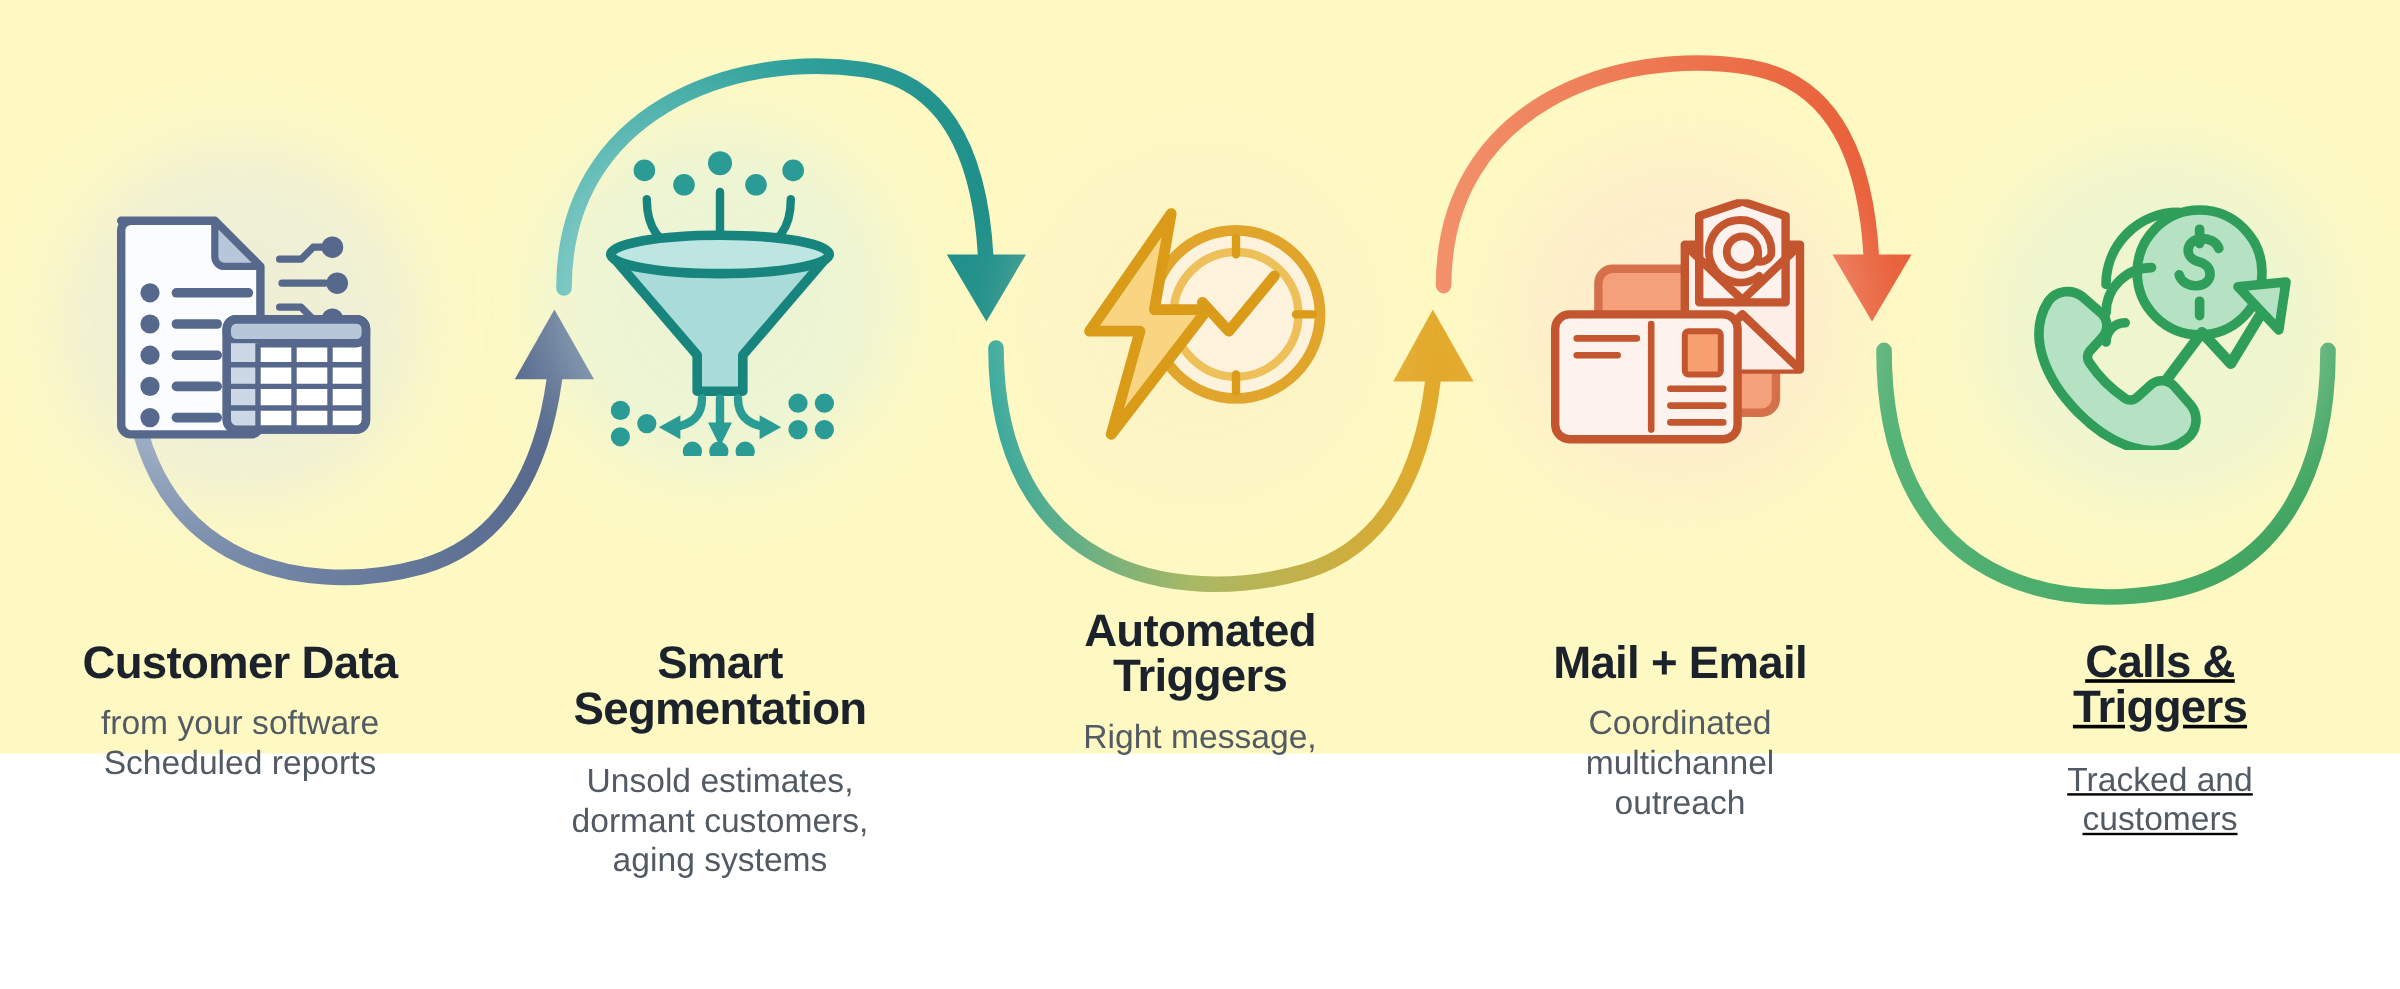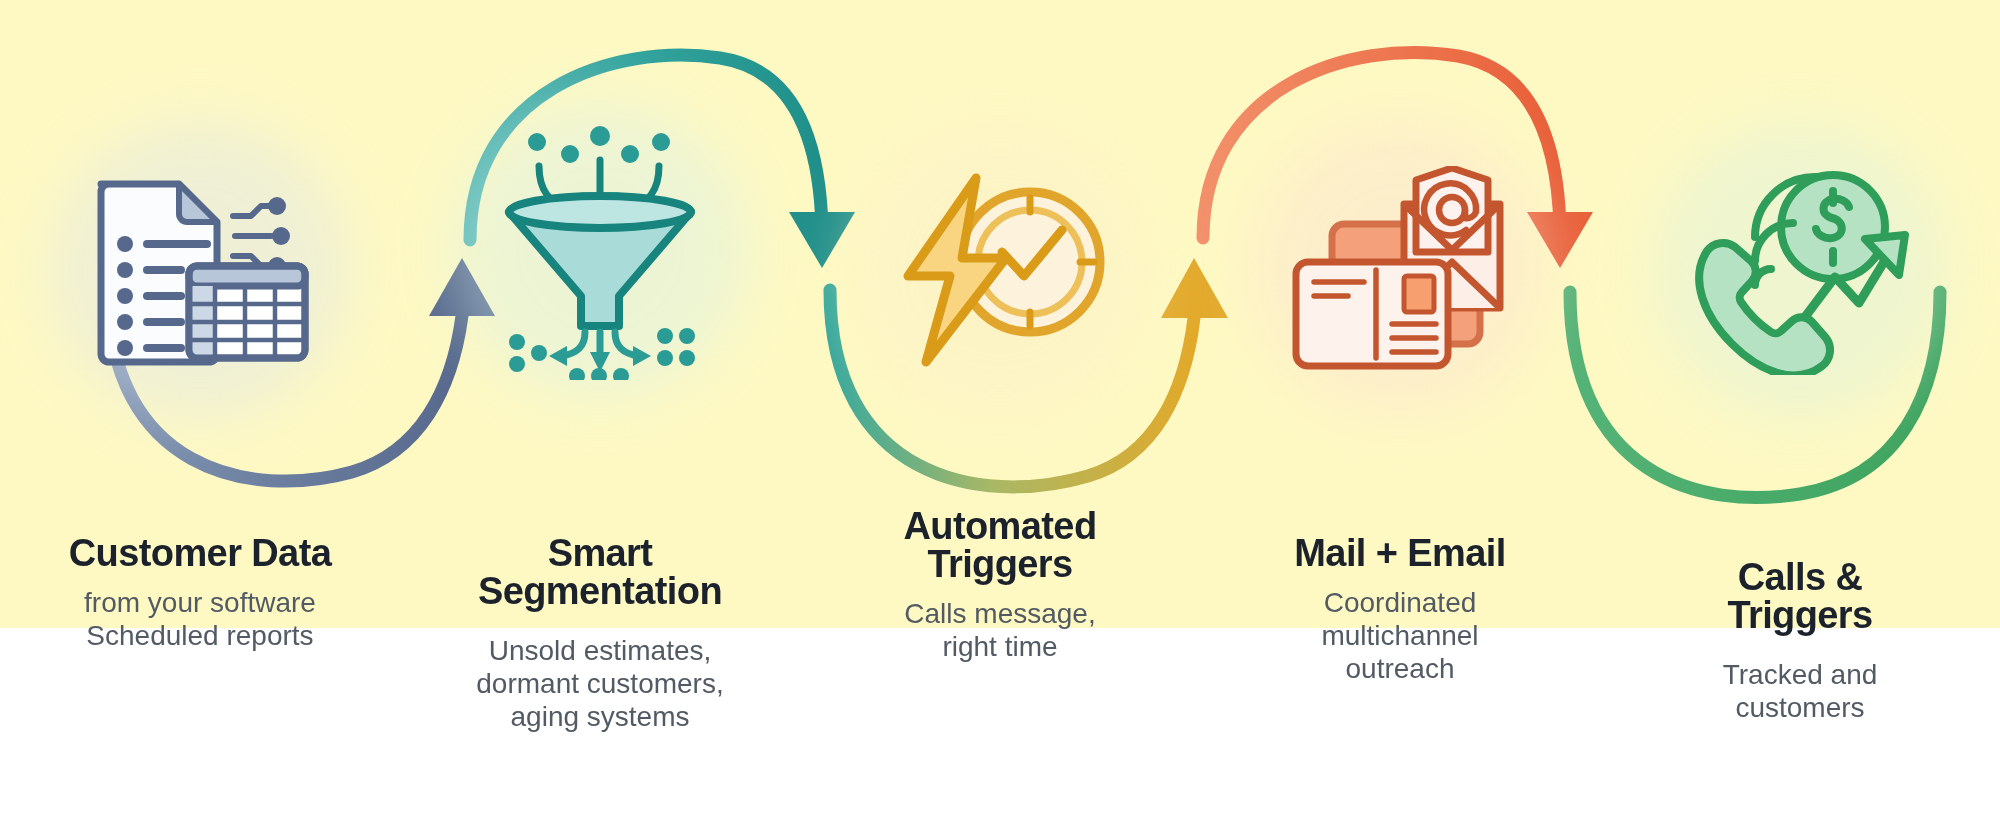--- a/index.html
+++ b/index.html
@@ -75,21 +75,21 @@
   
   .step-1 .icon-wrap { margin-top: 120px; }
   .step-2 .icon-wrap { margin-top: 100px; }
   .step-3 .icon-wrap { margin-top: 120px; }
   .step-4 .icon-wrap { margin-top: 118px; }
   .step-5 .icon-wrap { margin-top: 120px; }
   .step-1 .labels { top: 534px; }
   .step-2 .labels { top: 534px; }
   .step-3 .labels { top: 507px; }
   .step-4 .labels { top: 534px; }
-  .step-5 .labels { top: 558px; }
+  .step-5 .labels { top: 533px; text-decoration: underline; }
   .step-2 .labels .desc, .step-5 .labels .desc { margin-top: 24px; }
 </style>
 </head>
 <body>
 
 <div id="stage">
 
   <svg id="arrows" viewBox="0 0 2000 824">
     <defs>
       <linearGradient id="g1" x1="0" y1="0" x2="1" y2="0">
@@ -295,22 +295,21 @@
 
           <path d="M86 8 L18 106 H60 L36 192 L116 88 H72 Z" fill="#f9d581" stroke="#d99b18" stroke-width="9" stroke-linejoin="round"></path>
         </svg>
       </div>
       <div class="labels">
         <div class="title">
           <div>Automated</div>
           <div>Triggers</div>
         </div>
         <div class="desc">
-          <div>Calls message,</div>
-          <div>right time</div>
+          <div>Right message,</div>
         </div>
       </div>
     </div>
 
     <div class="step step-4">
       <div class="icon-wrap">
         <div class="glow" style="background:#fbe0d4"></div>
         <svg class="icon-svg" width="225" height="205" viewBox="0 0 225 205">
 
           <rect x="44" y="58" width="148" height="120" rx="12" fill="#f4a07a" stroke="#d4714a" stroke-width="7"></rect>

